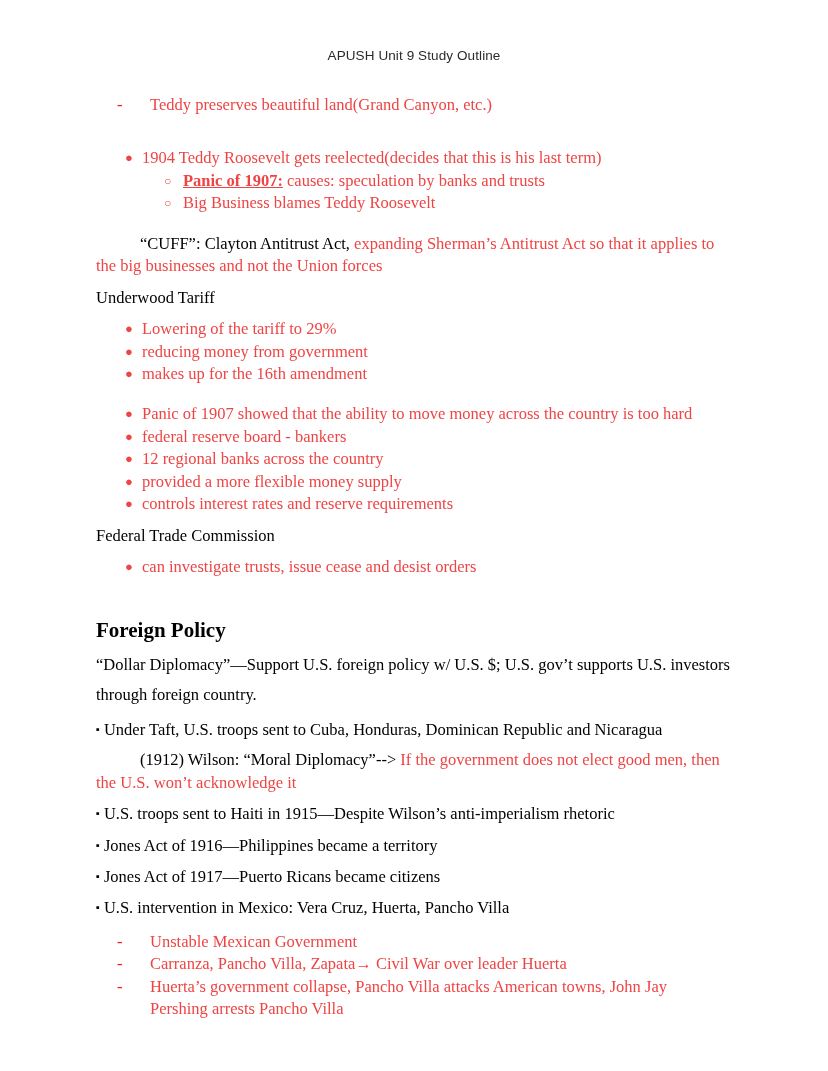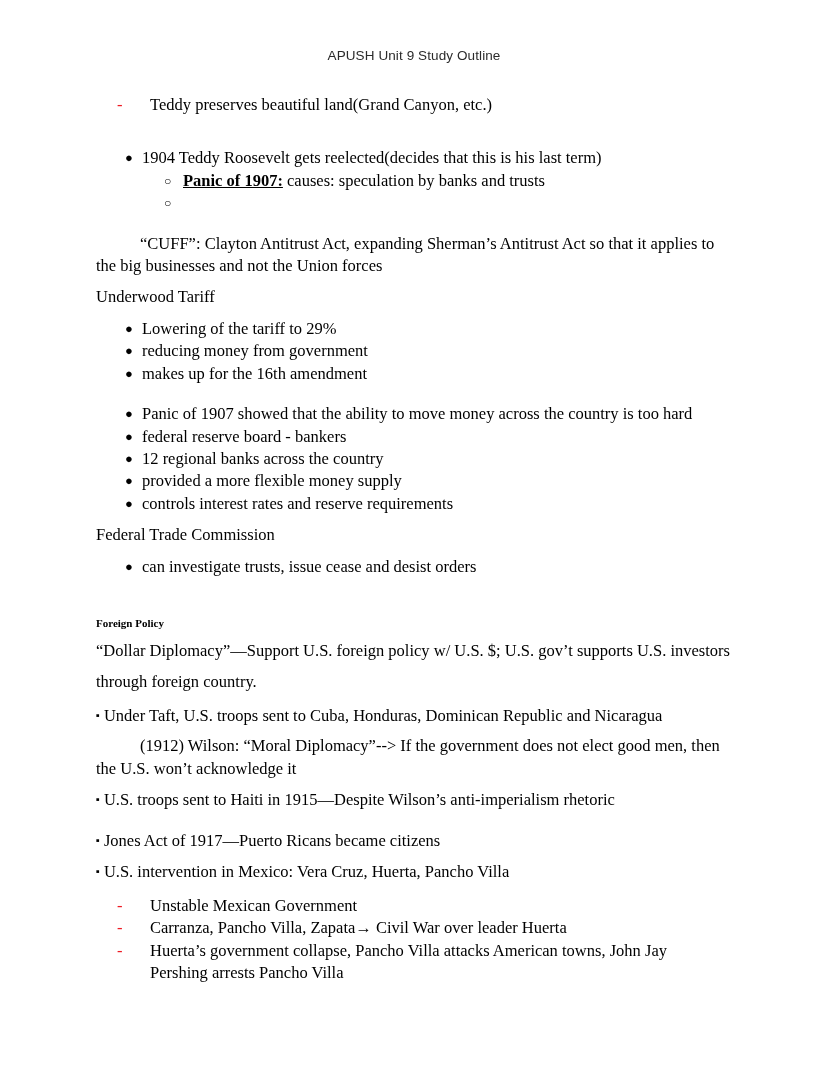--- a/index.html
+++ b/index.html
@@ -38,35 +38,35 @@
   }
 
   
   .body-content {
     position: absolute;
     left: 96px;
     top: 94px;
     width: 636px;
   }
 
-  .red { color: #000000; }
+  .red { color: #ef4444; }
   .blk { color: #000000; margin-left: 44px; }
 
   
   p.para {
     margin: 0 0 0 0;
     font-size: 16.5px;
     line-height: 1.36;
   }
   .gap-md  { height: 9px; }
   .gap-xl  { height: 31px; }
 
   .heading-bold {
     font-weight: bold;
-    font-size: 11px;
+    font-size: 21px;
     line-height: 1.36;
     margin: 0;
   }
 
   
   .row {
     display: flex;
     align-items: flex-start;
     font-size: 16.5px;
     line-height: 1.36;
@@ -133,20 +133,21 @@
       <span class="content red">1904 Teddy Roosevelt gets reelected(decides that this is his last term)</span>
     </div>
 
     <div class="row lvl-circle">
       <span class="marker red">○</span>
       <span class="content red"><u class="ul-bold">Panic of 1907:</u><span> causes: speculation by banks and trusts</span></span>
     </div>
 
     <div class="row lvl-circle">
       <span class="marker red">○</span>
+      <span class="content red">Big Business blames Teddy Roosevelt</span>
     </div>
 
     <div class="gap-md"></div>
 
 
     <div class="gap-md"></div>
 
     <p class="para"><span class="blk">“CUFF”: Clayton Antitrust Act,</span><span class="red"> expanding Sherman’s Antitrust Act so that it applies to the big businesses and not the Union forces</span></p>
 
     <div class="gap-md"></div>
@@ -222,20 +223,21 @@
     <div style="height:8px"></div>
 
     <p class="para indent-50 tight"><span class="blk">(1912) Wilson: “Moral Diplomacy”--&gt;</span><span class="red"> If the government does not elect good men, then the U.S. won’t acknowledge it</span></p>
 
     <div style="height:9px"></div>
 
     <p class="para sq-row blk indent-0"><span class="sq">▪</span><span>U.S. troops sent to Haiti in 1915—Despite Wilson’s anti-imperialism rhetoric</span></p>
 
     <div style="height:9px"></div>
 
+    <p class="para sq-row blk indent-0"><span class="sq">▪</span><span>Jones Act of 1916—Philippines became a territory</span></p>
 
     <div style="height:9px"></div>
 
     <p class="para sq-row blk indent-0"><span class="sq">▪</span><span>Jones Act of 1917—Puerto Ricans became citizens</span></p>
 
     <div style="height:9px"></div>
 
     <p class="para sq-row blk indent-34"><span class="sq">▪</span><span>U.S. intervention in Mexico: Vera Cruz, Huerta, Pancho Villa</span></p>
 
     <div style="height:11px"></div>

